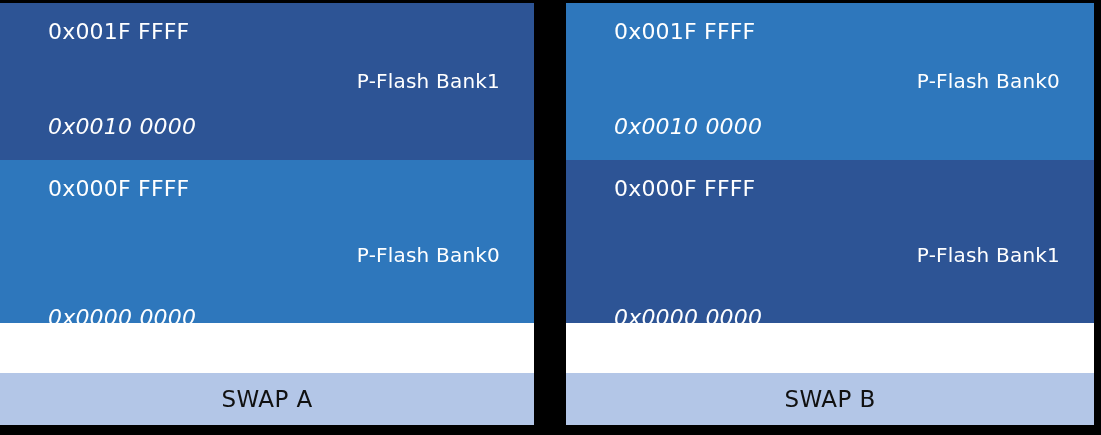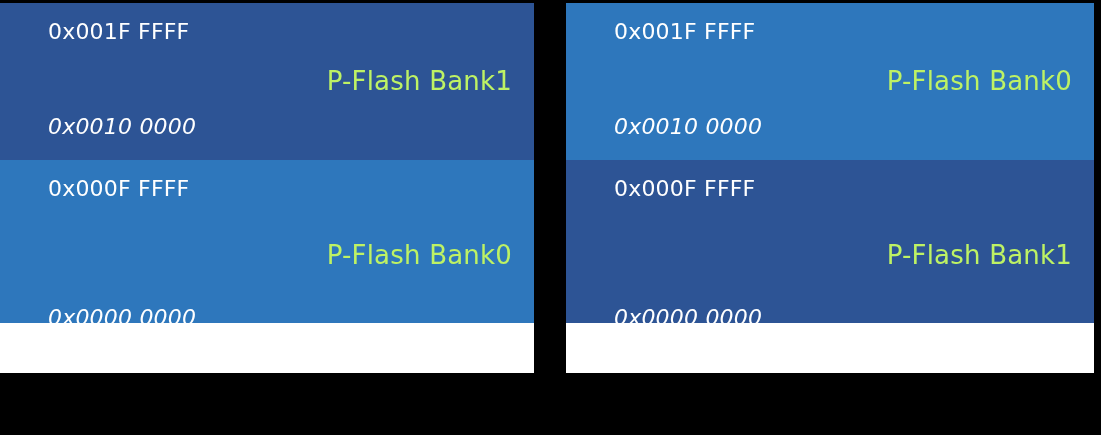--- a/index.html
+++ b/index.html
@@ -47,25 +47,25 @@
     font-size: 22px;
     line-height: 1;
     white-space: nowrap;
     letter-spacing: 0.2px;
   }
   .addr-top    { top: 18px; }
   .addr-bottom { bottom: 22px; font-style: italic; }
 
   .bank-label {
     position: absolute;
-    right: 22px;
+    right: 34px;
     top: 50%;
     transform: translateY(-55%);
-    color: #bef264;
-    font-size: 26px;
+    color: #ffffff;
+    font-size: 20px;
     line-height: 1;
     white-space: nowrap;
     letter-spacing: 0.2px;
   }
 
   
   .spacer {
     position: absolute;
     left: 0;
     top: 323px;
@@ -108,33 +108,39 @@
     </div>
 
     <div class="bank light bank-lower">
       <span class="addr addr-top">0x000F FFFF</span>
       <span class="bank-label">P-Flash Bank0</span>
       <span class="addr addr-bottom">0x0000 0000</span>
     </div>
 
     <div class="spacer"></div>
 
+    <div class="swap-band">
+      <span class="swap-label">SWAP A</span>
+    </div>
   </div>
 
   <div class="panel" id="panel-b">
 
     <div class="bank light bank-upper">
       <span class="addr addr-top">0x001F FFFF</span>
       <span class="bank-label">P-Flash Bank0</span>
       <span class="addr addr-bottom">0x0010 0000</span>
     </div>
 
     <div class="bank dark bank-lower">
       <span class="addr addr-top">0x000F FFFF</span>
       <span class="bank-label">P-Flash Bank1</span>
       <span class="addr addr-bottom">0x0000 0000</span>
     </div>
 
     <div class="spacer"></div>
 
+    <div class="swap-band">
+      <span class="swap-label">SWAP B</span>
+    </div>
   </div>
 
 </div>
 
 </body></html>

